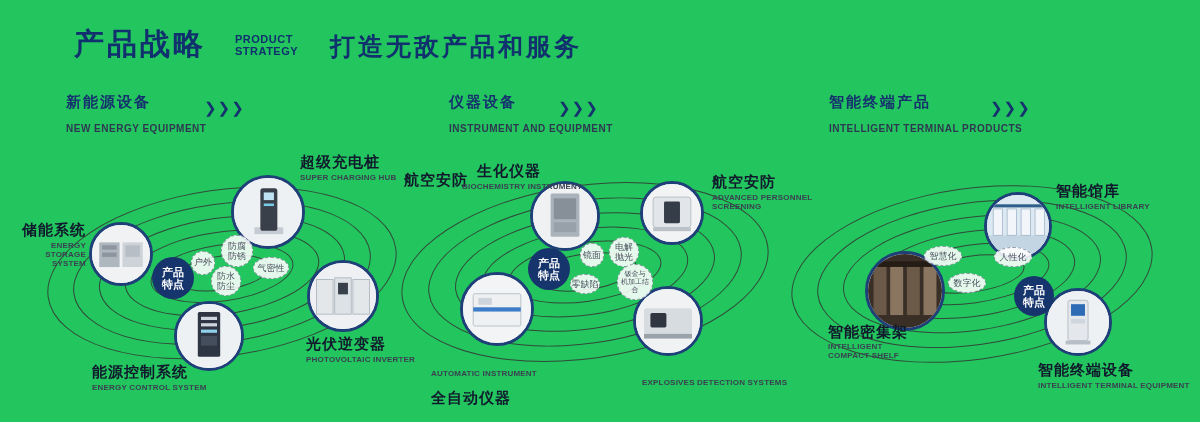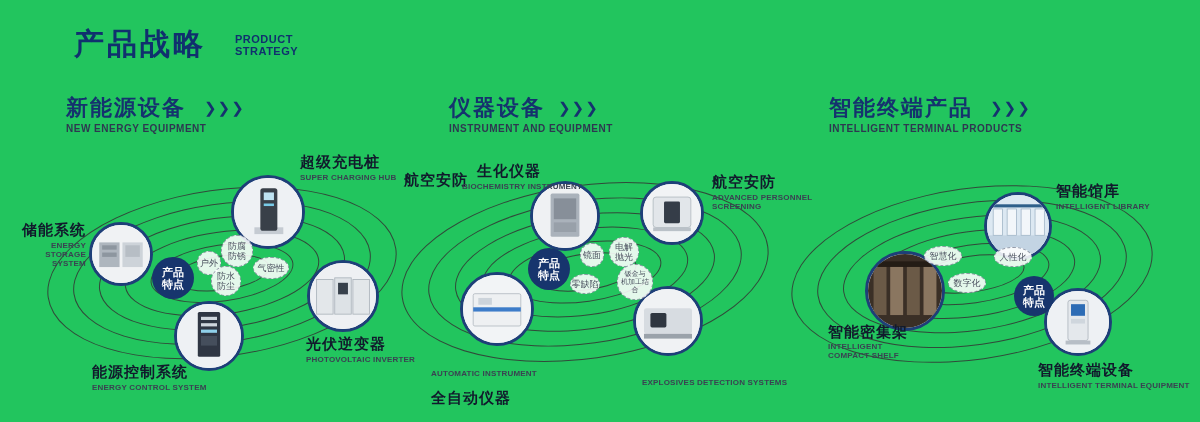--- a/index.html
+++ b/index.html
@@ -6,21 +6,21 @@
   .canvas{
     position:relative;width:1200px;height:422px;background:#22c55e;overflow:hidden;
     font-family:"Liberation Sans","DejaVu Sans",sans-serif;
   }
   .abs{position:absolute;}
   
   .main-title{font-size:30px;font-weight:bold;color:#10306e;letter-spacing:3px;z-index:8;}
   .main-sub{font-size:11px;font-weight:bold;color:#10306e;line-height:12px;letter-spacing:.5px;z-index:8;}
   .slogan{font-size:25px;font-weight:bold;color:#10306e;letter-spacing:3px;z-index:8;}
   
-  .sec-title{font-size:22px;font-weight:bold;color:#15326e;letter-spacing:2px;z-index:8;}
+  .sec-title{font-size:15px;font-weight:bold;color:#15326e;letter-spacing:2px;z-index:8;}
   .sec-arrows{font-size:15px;font-weight:bold;color:#15326e;letter-spacing:1px;z-index:8;}
   .sec-en{font-size:10px;font-weight:bold;color:#2e3850;letter-spacing:.5px;z-index:8;}
   
   .ring{
     position:absolute;border:1px solid #343434;border-radius:50%;
     transform:translate(-50%,-50%) rotate(-8deg);z-index:1;opacity:.85;
   }
   
   .photo{
     position:absolute;border-radius:50%;border:3px solid #1e3f78;background:#fff;
@@ -48,20 +48,21 @@
 </head>
 <body>
 
 <div class="canvas">
 
   <div class="abs main-title" style="left:74px;top:24px;">产品战略</div>
   <div class="abs main-sub" style="left:212px;top:33px;margin-left:23px;">
     <div>PRODUCT</div>
     <div>STRATEGY</div>
   </div>
+  <div class="abs slogan" style="left:330px;top:30px;">打造无敌产品和服务</div>
 
   <div class="abs sec-title" style="left:66px;top:93px;">新能源设备</div>
   <div class="abs sec-arrows" style="left:204px;top:99px;">❯❯❯</div>
   <div class="abs sec-en" style="left:66px;top:123px;">NEW ENERGY EQUIPMENT</div>
 
   <div class="abs sec-title" style="left:449px;top:93px;">仪器设备</div>
   <div class="abs sec-arrows" style="left:558px;top:99px;">❯❯❯</div>
   <div class="abs sec-en" style="left:449px;top:123px;">INSTRUMENT AND EQUIPMENT</div>
 
   <div class="abs sec-title" style="left:829px;top:93px;">智能终端产品</div>
@@ -124,21 +125,21 @@
         <rect x="30" y="40" width="20" height="12" fill="#454e5c"></rect>
       </svg>
   </div>
   <div class="zh-label" style="left:92px;top:363px;">能源控制系统</div>
   <div class="en-label" style="left:92px;top:383px;">ENERGY CONTROL SYSTEM</div>
 
   <div class="badge" style="left:152px;top:257px;width:42px;height:42px;">产品
 特点</div>
   <div class="bubble" style="left:221px;top:235px;width:32px;height:32px;">防腐
 防锈</div>
-  <div class="bubble" style="left:197px;top:251px;width:24px;height:24px;">户外</div>
+  <div class="bubble" style="left:191px;top:251px;width:24px;height:24px;font-family:Liberation Mono, monospace;">户外</div>
   <div class="bubble" style="left:253px;top:257px;width:36px;height:22px;">气密性</div>
   <div class="bubble" style="left:211px;top:266px;width:30px;height:30px;">防水
 防尘</div>
 
   <div>
     <div class="ring" style="left:585px;top:272px;width:368px;height:172px;"></div>
     <div class="ring" style="left:585px;top:272px;width:314px;height:142px;"></div>
     <div class="ring" style="left:585px;top:272px;width:260px;height:113px;"></div>
     <div class="ring" style="left:585px;top:272px;width:206px;height:85px;"></div>
     <div class="ring" style="left:585px;top:272px;width:152px;height:58px;"></div>

